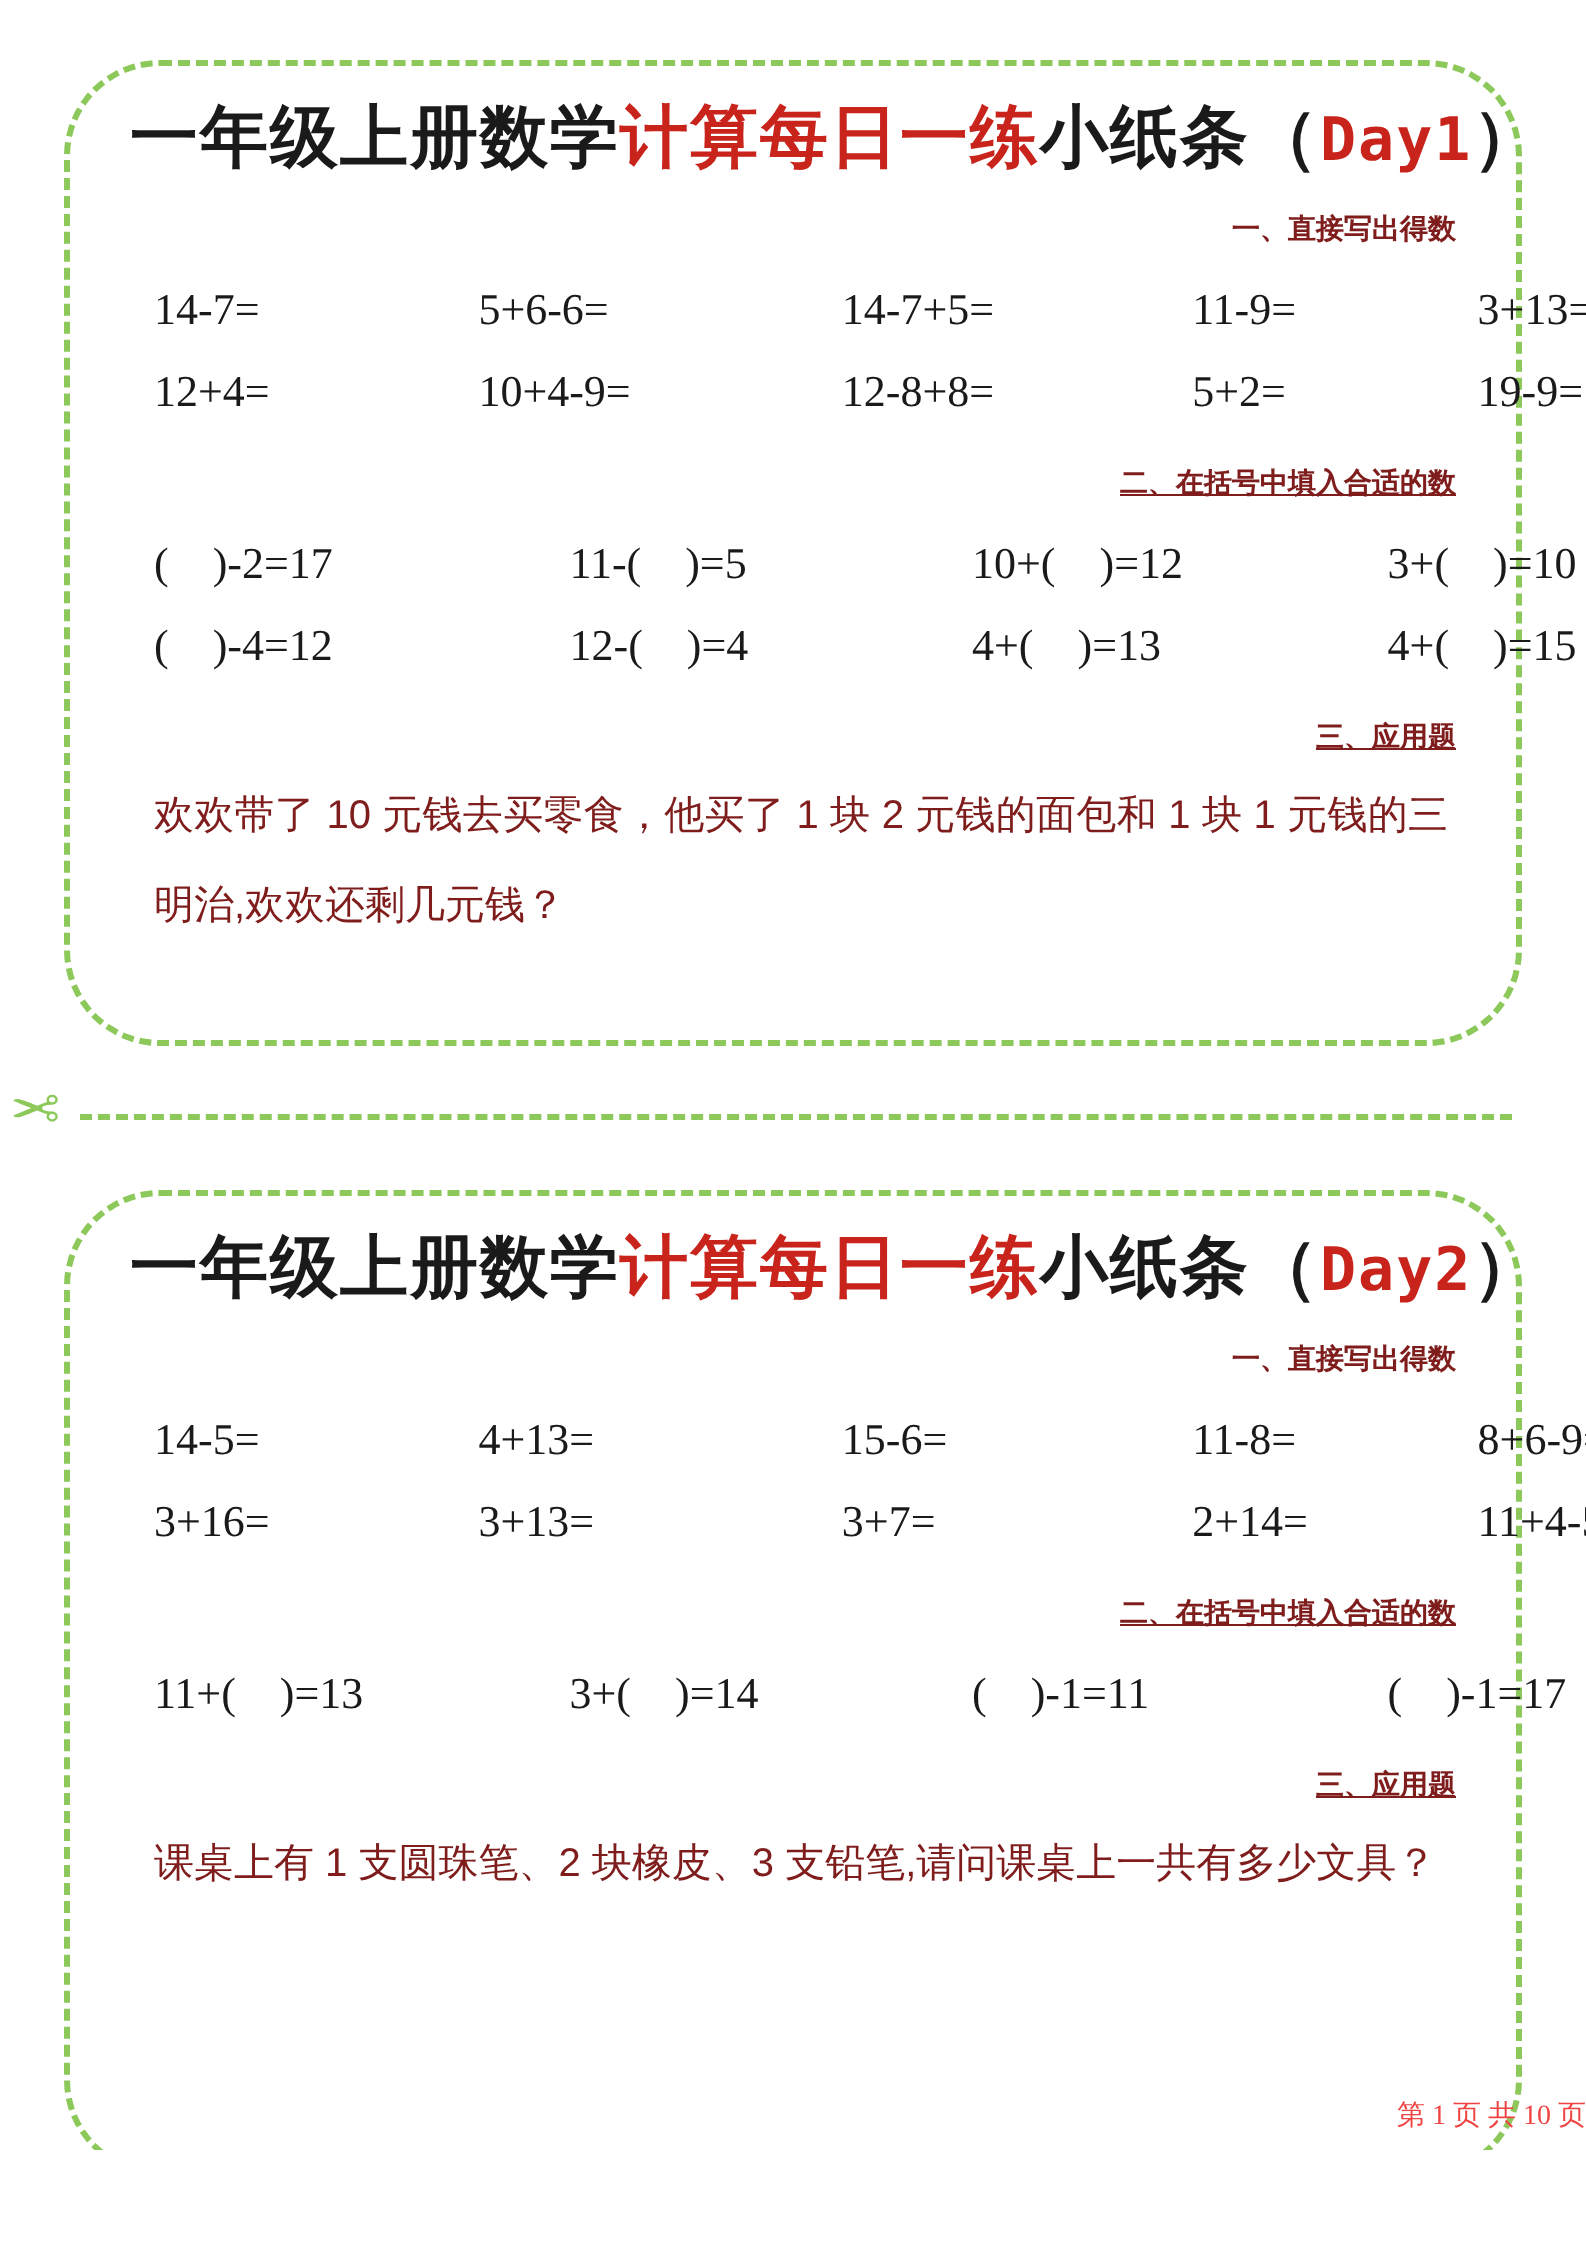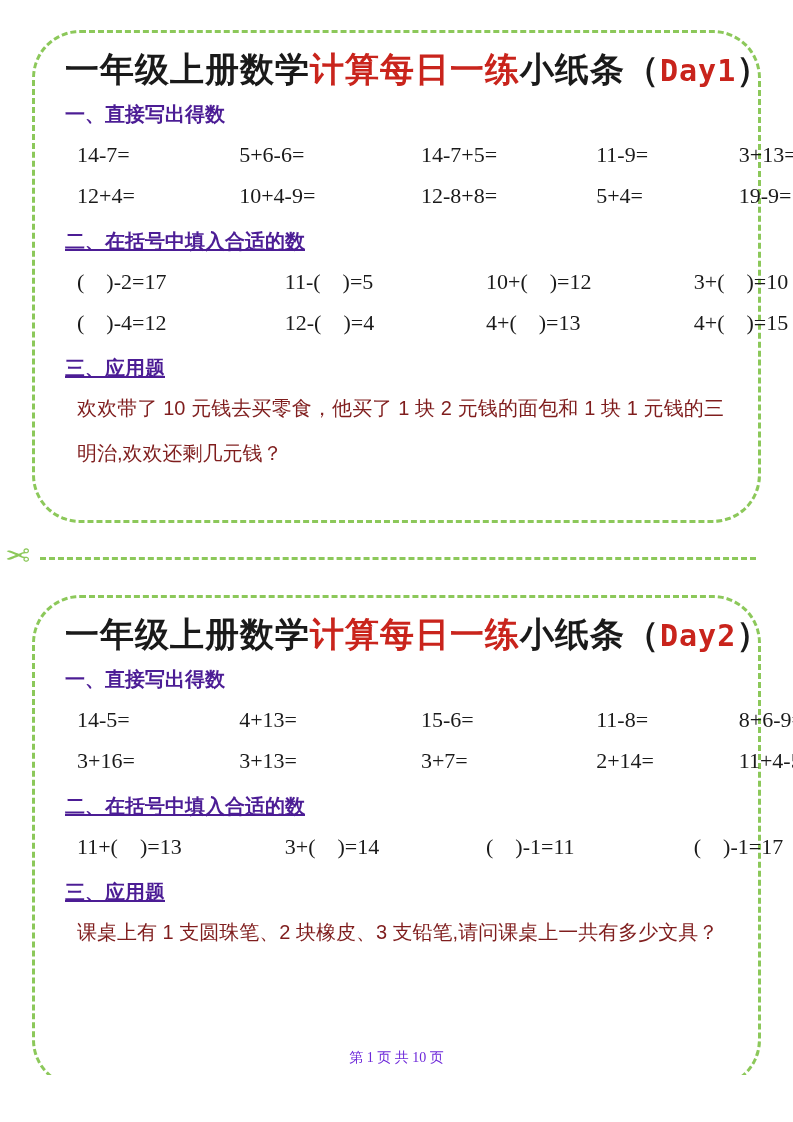--- a/index.html
+++ b/index.html
@@ -32,25 +32,26 @@
     white-space:nowrap;
   }
   .red{color:#c9241c;}
   .day-label{
     font-family:"DejaVu Sans Mono", monospace;
     font-weight:bold;
     color:#c9241c;
     font-size:30px;
   }
   .sec-header{
-    font-size:20px;
+    font-size:14px;
     font-weight:bold;
-    color:#4c1d95;
+    color:#7f1d1d;
     margin-top:11px;
     line-height:24px;
+    text-align:right;
   }
   .sec-header.later{margin-top:21px;text-decoration:underline;}
   .calc-row{
     display:grid;
     font-family:"Liberation Serif", serif;
     font-size:22px;
     color:#1a1a1a;
     line-height:24px;
     margin-top:17px;
     padding-left:12px;
@@ -79,24 +80,24 @@
     top:541px;left:5px;
     font-size:30px;
     color:#8cc85a;
     transform:scaleX(-1);
     line-height:30px;
   }
   .footer{
     position:absolute;
     bottom:8px;left:0;
     width:100%;
-    text-align:center;
+    text-align:right;
     font-family:"Liberation Serif", serif;
     font-size:14px;
-    color:#6d28d9;
+    color:#ef4444;
   }
 </style>
 </head>
 <body>
 
 <div class="page">
 
   <div class="card card-day1">
     <div class="card-title">
       <span>一年级上册数学</span><span class="red">计算每日一练</span><span>小纸条</span><span>（</span><span class="day-label">Day1</span><span>）</span>
@@ -107,21 +108,21 @@
       <span>14-7=</span>
       <span>5+6-6=</span>
       <span>14-7+5=</span>
       <span>11-9=</span>
       <span>3+13=</span>
     </div>
     <div class="calc-row cols-5">
       <span>12+4=</span>
       <span>10+4-9=</span>
       <span>12-8+8=</span>
-      <span>5+4=</span>
+      <span>5+2=</span>
       <span>19-9=</span>
     </div>
 
     <div class="sec-header later">二、在括号中填入合适的数</div>
     <div class="calc-row cols-4">
       <span>(　)-2=17</span>
       <span>11-(　)=5</span>
       <span>10+(　)=12</span>
       <span>3+(　)=10</span>
     </div>

